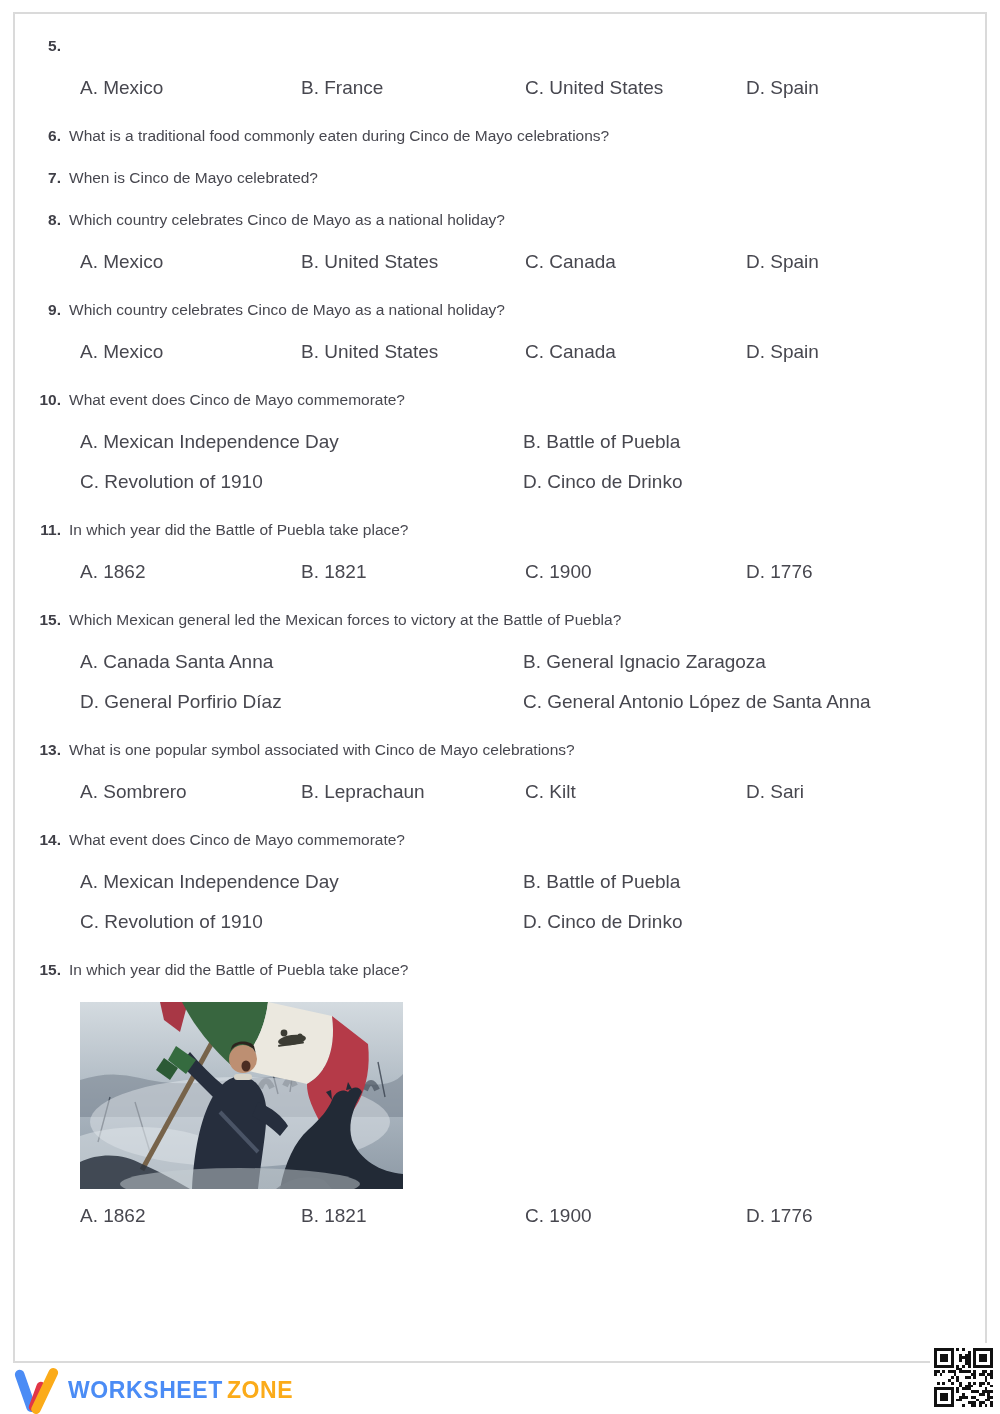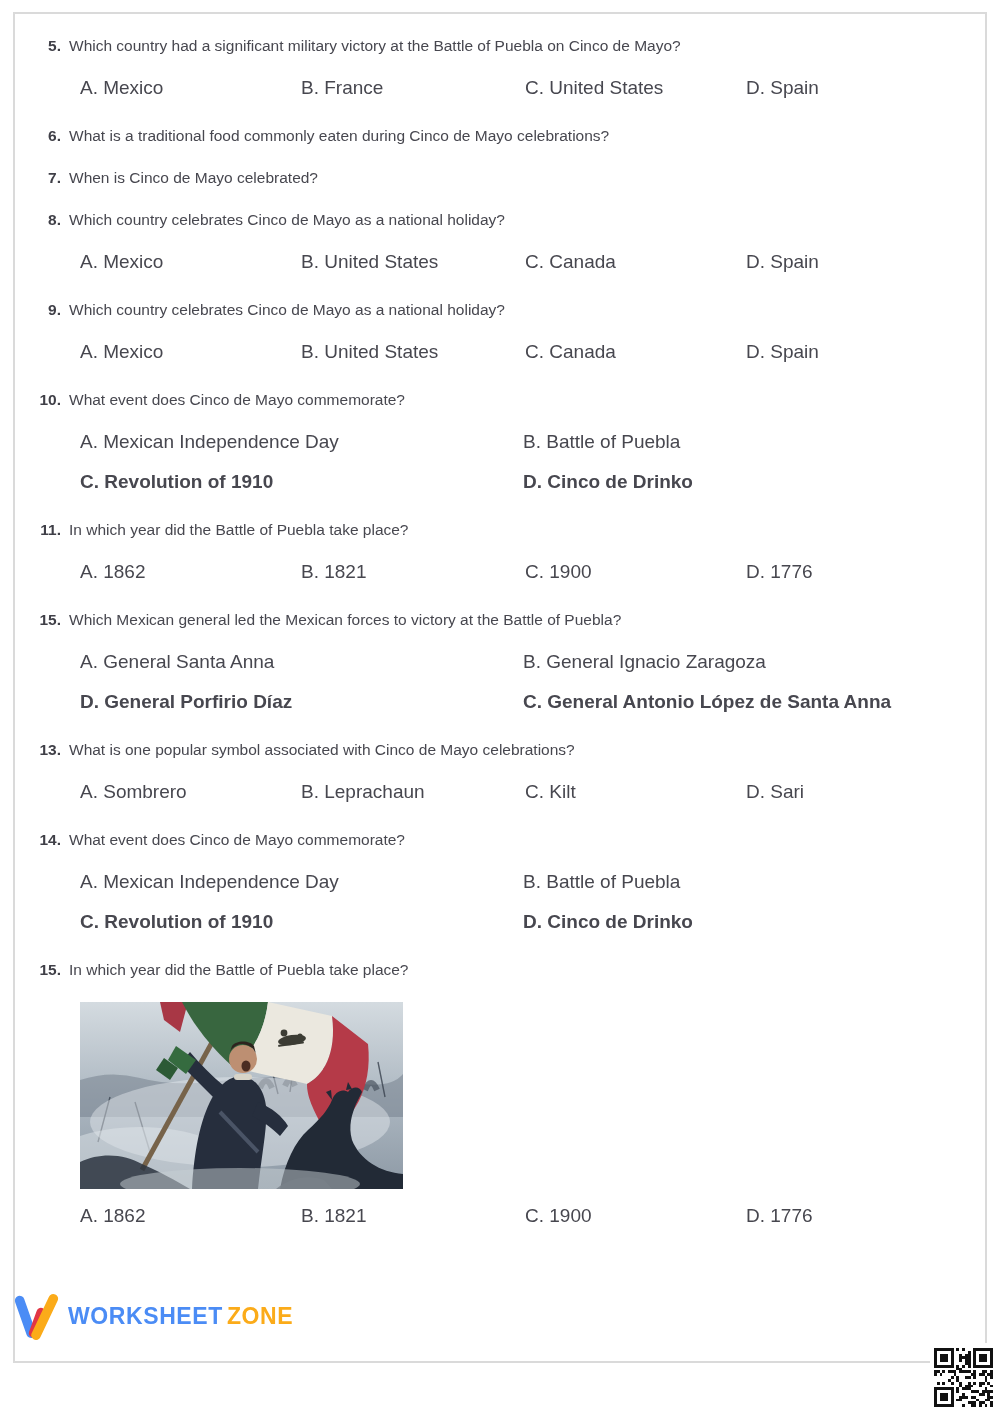--- a/index.html
+++ b/index.html
@@ -30,32 +30,32 @@
   .q-text { margin-left:8px; color:#47474f; }
   .opts { margin-left:49px; font-size:19px; line-height:20px; }
   .opts4 {
     display:grid; grid-template-columns:221px 224px 221px auto;
     margin-bottom:28px;
   }
   .opts2 .row {
     display:grid; grid-template-columns:443px auto;
     margin-bottom:20px;
   }
-  .opts2 .row.last { margin-bottom:28px;font-weight:bold; }
+  .opts2 .row.last { margin-bottom:28px; }
   .opt { color:#47474f; white-space:nowrap; }
 
   .q-image {
     margin:12px 0 17px 49px;
     width:323px; height:187px;
     display:block;
   }
 
   
   .footer-logo {
-    position:absolute; left:12px; top:1292px;
+    position:absolute; left:12px; top:1366px;
     display:flex; align-items:center;
   }
   .logo-mark { width:48px; height:48px; }
   .brand-text { margin-left:8px; font-size:23px; font-weight:800; letter-spacing:.6px; }
   .brand-blue { color:var(--brand-blue,#4b8cf5); }
   .brand-orange { color:var(--brand-orange,#fbab19); margin-left:4px; }
   .scan-text {
     position:absolute; right:76px; top:1442px;
     font-size:25.5px; color:#25252d; letter-spacing:.2px;
   }
@@ -68,21 +68,20 @@
   .qr-box svg { width:59px; height:59px; }
 </style>
 </head>
 <body>
 
 <div class="border-box">
 
   <div>
     <div class="q-line">
       <span class="q-num">5.</span>
-      <span class="q-text">Which country had a significant military victory at the Battle of Puebla on Cinco de Mayo?</span>
     </div>
     <div class="opts opts4">
       <span class="opt">A. Mexico</span>
       <span class="opt">B. France</span>
       <span class="opt">C. United States</span>
       <span class="opt">D. Spain</span>
     </div>
   </div>
 
   <div>
@@ -155,21 +154,21 @@
     </div>
   </div>
 
   <div>
     <div class="q-line">
       <span class="q-num">15.</span>
       <span class="q-text">Which Mexican general led the Mexican forces to victory at the Battle of Puebla?</span>
     </div>
     <div class="opts opts2">
       <div class="row">
-        <span class="opt">A. General Santa Anna</span>
+        <span class="opt">A. Canada Santa Anna</span>
         <span class="opt">B. General Ignacio Zaragoza</span>
       </div>
       <div class="row last">
         <span class="opt">D. General Porfirio Díaz</span>
         <span class="opt">C. General Antonio López de Santa Anna</span>
       </div>
     </div>
   </div>
 
   <div>

